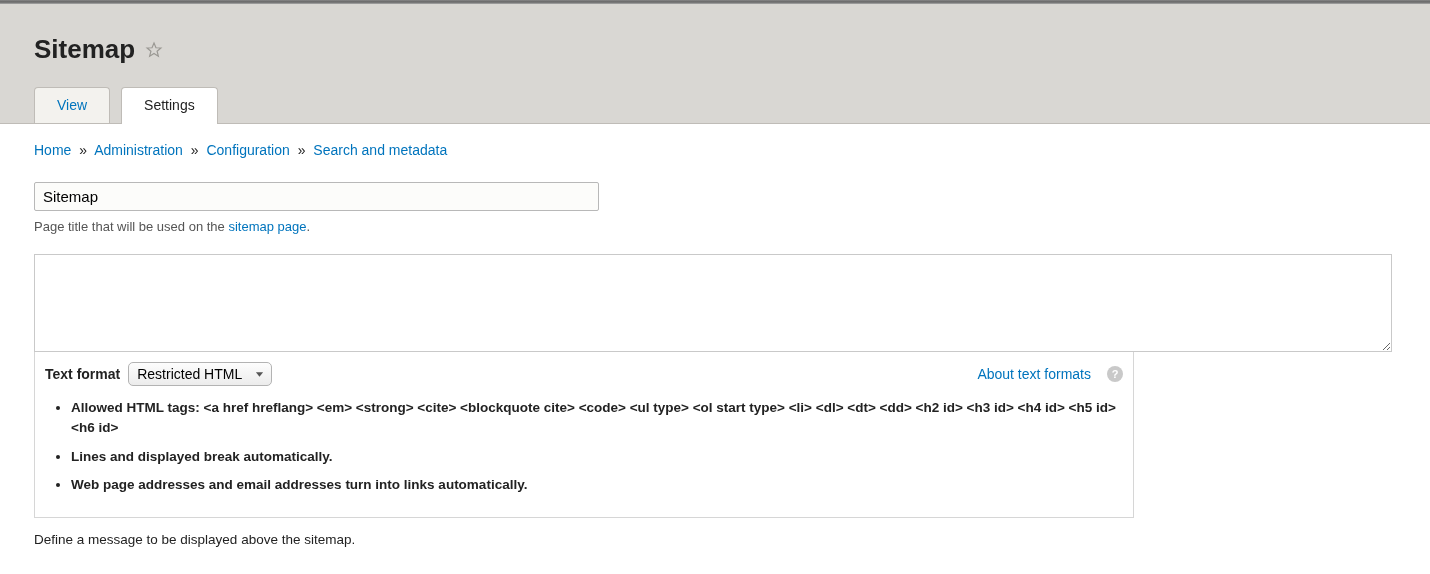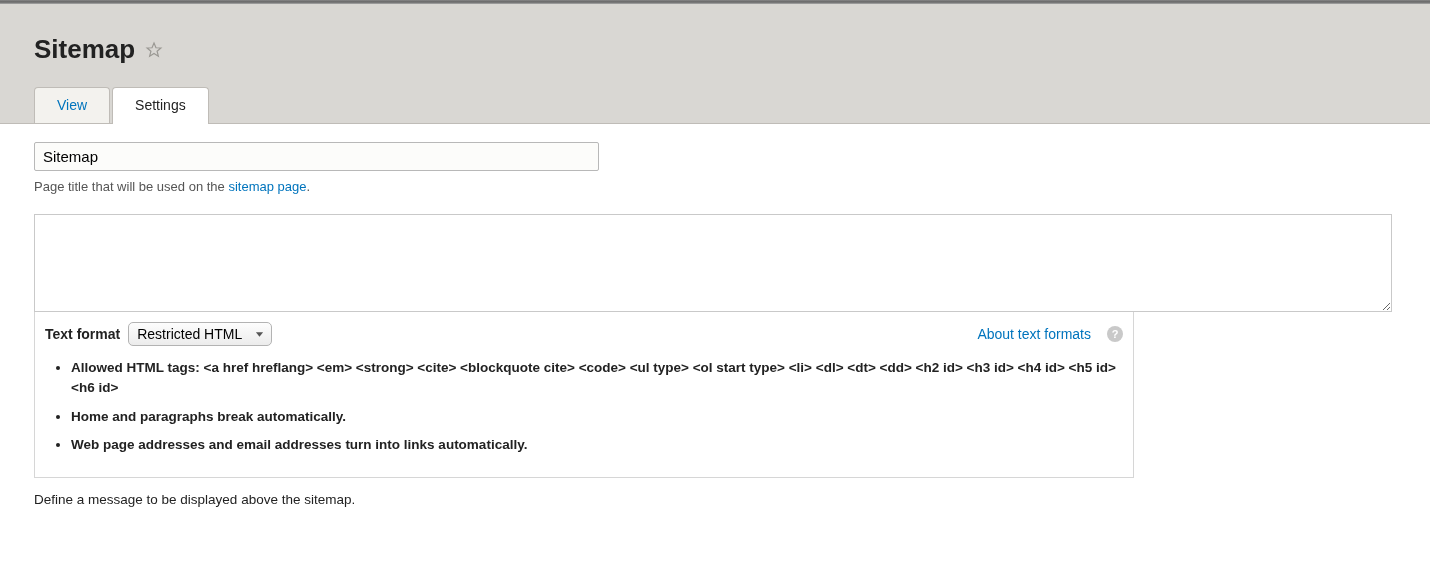--- a/index.html
+++ b/index.html
@@ -37,21 +37,21 @@
   }
   .star-icon {
     display: inline-flex;
     align-items: center;
     justify-content: center;
   }
   .star-icon svg { width: 18px; height: 18px; }
 
   .tabs {
     display: flex;
-    gap: 3px;
+    gap: 12px;
     padding-left: 0;
   }
   .tab {
     padding: 9px 22px 10px 22px;
     font-size: 14px;
     color: #0074bd;
     background: #f3f2ee;
     border: 1px solid #bfbcb7;
     border-bottom: none;
     border-radius: 4px 4px 0 0;
@@ -215,20 +215,29 @@
       </div>
       <div class="tab active">
         <span>Settings</span>
       </div>
     </div>
   </div>
 </div>
 
 <div class="content">
 
+  <div class="breadcrumb">
+    <a href="#">Home</a>
+    <span class="sep">»</span>
+    <a href="#">Administration</a>
+    <span class="sep">»</span>
+    <a href="#">Configuration</a>
+    <span class="sep">»</span>
+    <a href="#">Search and metadata</a>
+  </div>
 
   <div class="form-item">
     <input type="text" class="text-input" value="Sitemap" style="">
     <div class="description">
       <span>Page title that will be used on the </span><a href="#">sitemap page</a><span>.</span>
     </div>
   </div>
 
   <div class="form-item" style="margin-bottom:0;">
     <textarea class="message-area" style=""></textarea>
@@ -249,21 +258,21 @@
           </span>
         </div>
         <div class="about-formats">
           <a href="#">About text formats</a>
           <span class="help-icon">?</span>
         </div>
       </div>
 
       <ul class="tips">
         <li>Allowed HTML tags: &lt;a href hreflang&gt; &lt;em&gt; &lt;strong&gt; &lt;cite&gt; &lt;blockquote cite&gt; &lt;code&gt; &lt;ul type&gt; &lt;ol start type&gt; &lt;li&gt; &lt;dl&gt; &lt;dt&gt; &lt;dd&gt; &lt;h2 id&gt; &lt;h3 id&gt; &lt;h4 id&gt; &lt;h5 id&gt; &lt;h6 id&gt;</li>
-        <li>Home and paragraphs break automatically.</li>
+        <li>Lines and displayed break automatically.</li>
         <li>Web page addresses and email addresses turn into links automatically.</li>
       </ul>
     </div>
 
     <div class="below-message">Define a message to be displayed above the sitemap.</div>
   </div>
 
 </div>
 
 </body></html>

